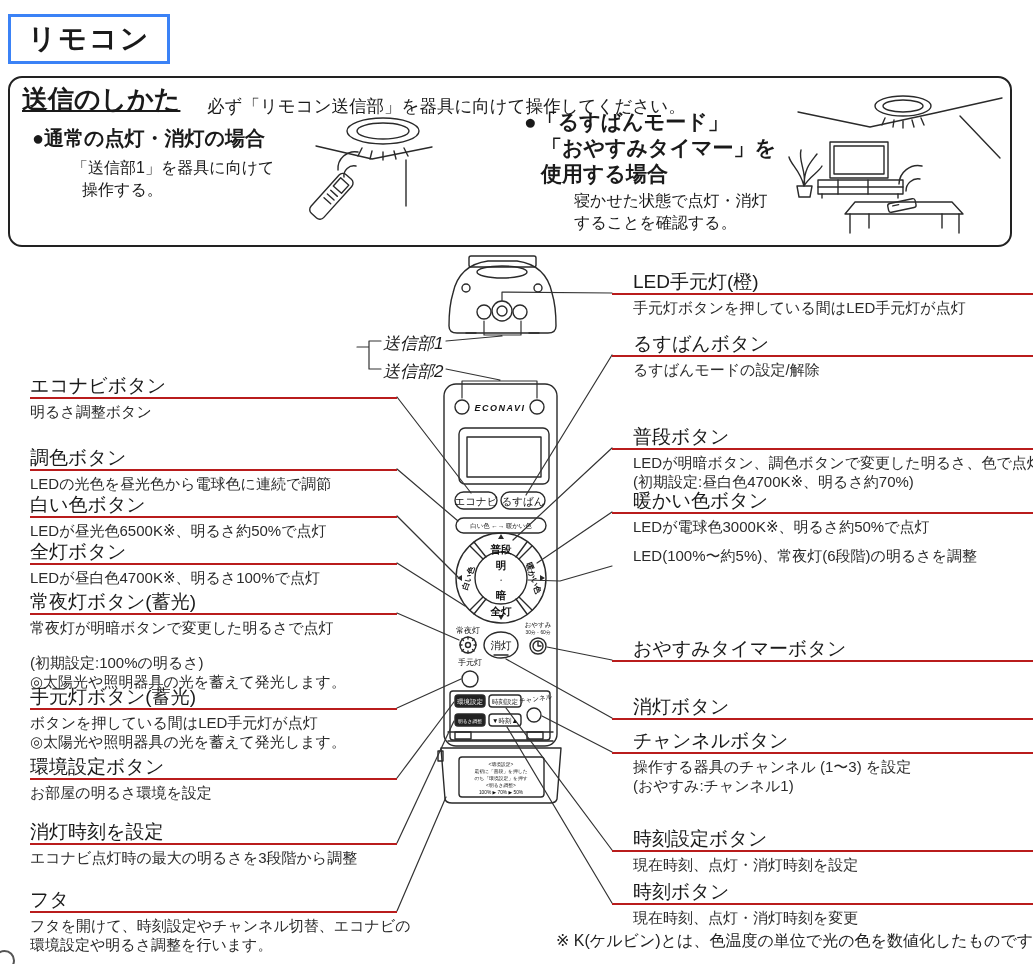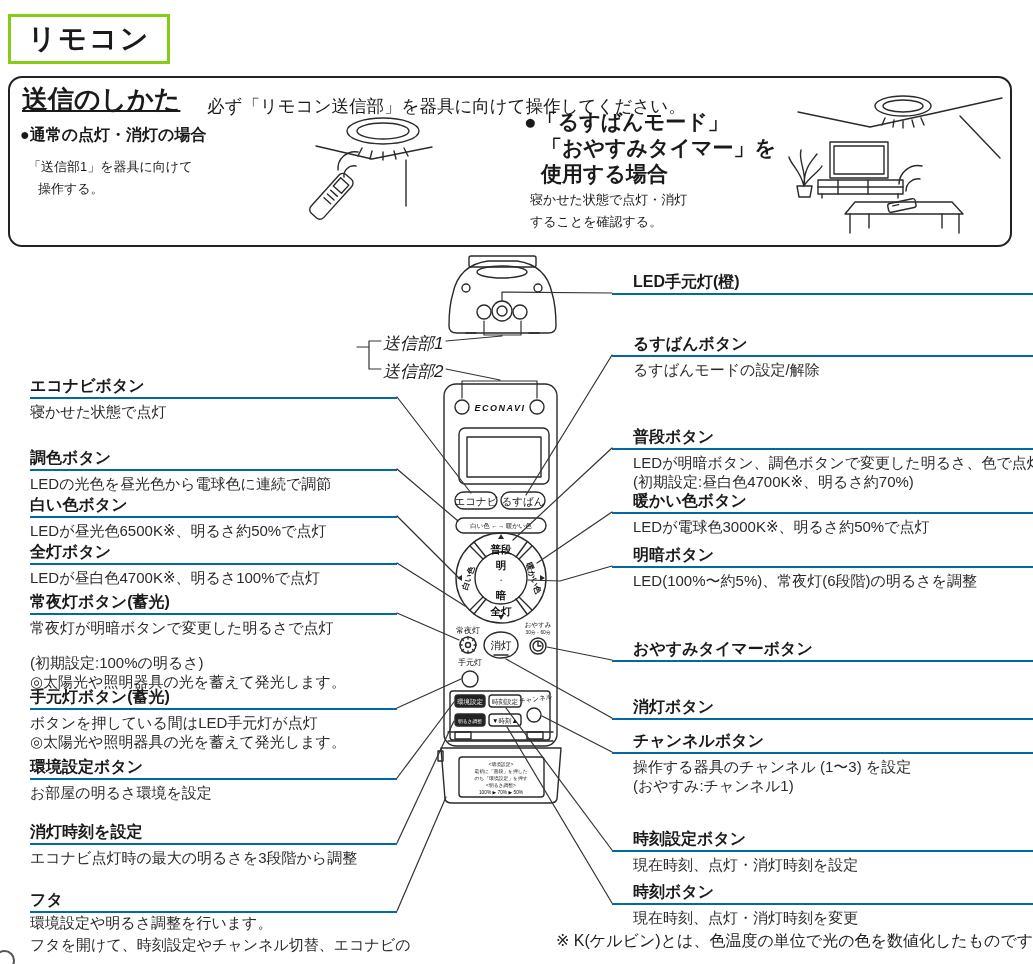--- a/index.html
+++ b/index.html
@@ -2,33 +2,33 @@
 <html lang="ja"><head>
 <meta charset="utf-8">
 <style>
   html,body{margin:0;padding:0;background:#fff;}
   body{width:1033px;height:964px;position:relative;overflow:hidden;
        font-family:"Liberation Sans","DejaVu Sans",sans-serif;color:#1a1a1a;}
   .abs{position:absolute;white-space:nowrap;}
   .z2{z-index:2;}
   #art{position:absolute;left:0;top:0;z-index:1;pointer-events:none;}
   
-  .title-box{left:8px;top:14px;width:156px;height:44px;border:3px solid #84cc16;
+  .title-box{left:8px;top:14px;width:156px;height:44px;border:3px solid #3b82f6;
              display:flex;align-items:center;justify-content:center;
              font-size:28px;font-weight:800;letter-spacing:2px;}
   
   .tx-box{left:8px;top:76px;width:1000px;height:167px;border:2px solid #222;border-radius:14px;}
   .tx-heading{font-size:26px;font-weight:800;text-decoration:underline;}
   .tx-note{font-size:17.5px;}
-  .tx-sub{font-size:16px;font-weight:800;}
+  .tx-sub{font-size:20px;font-weight:800;margin-left:12px;}
   .tx-sub2{font-size:21px;font-weight:700;}
-  .tx-line{font-size:13px;}
+  .tx-line{font-size:16px;margin-left:44px;}
   
   .co{position:absolute;z-index:2;}
-  .co-t{font-size:16px;font-weight:700;line-height:23px;border-bottom:2px solid #0369a1;white-space:nowrap;}
+  .co-t{font-size:19px;font-weight:400;line-height:23px;border-bottom:2px solid #b91c1c;white-space:nowrap;}
   .co-d{font-size:15px;line-height:19px;color:#2b2b2b;white-space:nowrap;margin-top:3px;}
   .co-left{width:367px;}
   .co-right{width:421px;}
   .co-right .co-t,.co-right .co-d{padding-left:21px;}
   .snd-label{font-size:17px;font-weight:400;font-style:italic;}
   .footnote{font-size:16px;color:#222;}
   .page-dot{position:absolute;left:-6px;top:950px;width:17px;height:17px;border:2px solid #555;border-radius:50%;}
   
   text{fill:#111;}
   .s-brand{font-size:9px;font-weight:800;font-style:italic;letter-spacing:1.5px;}
@@ -217,21 +217,21 @@
 <div class="abs tx-line z2" style="left:530px;top:191px">寝かせた状態で点灯・消灯</div>
 <div class="abs tx-line z2" style="left:530px;top:213px">することを確認する。</div>
 
 <div class="abs snd-label z2" style="left:383px;top:332px">送信部1</div>
 <div class="abs snd-label z2" style="left:383px;top:360px">送信部2</div>
 
 <div class="co co-left" style="left:30px;top:324px;width:327px">
 </div>
 <div class="co co-left" style="left:30px;top:374px">
   <div class="co-t">エコナビボタン</div>
-  <div class="co-d">寝かせた状態で点灯</div>
+  <div class="co-d">明るさ調整ボタン</div>
 </div>
 <div class="co co-left" style="left:30px;top:446px">
   <div class="co-t">調色ボタン</div>
   <div class="co-d">LEDの光色を昼光色から電球色に連続で調節</div>
 </div>
 <div class="co co-left" style="left:30px;top:493px">
   <div class="co-t">白い色ボタン</div>
   <div class="co-d">LEDが昼光色6500K※、明るさ約50%で点灯</div>
 </div>
 <div class="co co-left" style="left:30px;top:540px">
@@ -252,42 +252,42 @@
 <div class="co co-left" style="left:30px;top:755px">
   <div class="co-t">環境設定ボタン</div>
   <div class="co-d">お部屋の明るさ環境を設定</div>
 </div>
 <div class="co co-left" style="left:30px;top:820px">
   <div class="co-t">消灯時刻を設定</div>
   <div class="co-d">エコナビ点灯時の最大の明るさを3段階から調整</div>
 </div>
 <div class="co co-left" style="left:30px;top:888px">
   <div class="co-t">フタ</div>
+  <div class="co-d">フタを開けて、時刻設定やチャンネル切替、エコナビの</div>
   <div class="co-d" style="margin-top:0">環境設定や明るさ調整を行います。</div>
-  <div class="co-d">フタを開けて、時刻設定やチャンネル切替、エコナビの</div>
 </div>
 
 <div class="co co-right" style="left:612px;top:270px">
   <div class="co-t">LED手元灯(橙)</div>
+  <div class="co-d">手元灯ボタンを押している間はLED手元灯が点灯</div>
 </div>
 <div class="co co-right" style="left:612px;top:332px">
   <div class="co-t">るすばんボタン</div>
   <div class="co-d">るすばんモードの設定/解除</div>
 </div>
 <div class="co co-right" style="left:612px;top:425px">
   <div class="co-t">普段ボタン</div>
   <div class="co-d">LEDが明暗ボタン、調色ボタンで変更した明るさ、色で点灯</div>
   <div class="co-d" style="margin-top:0">(初期設定:昼白色4700K※、明るさ約70%)</div>
 </div>
 <div class="co co-right" style="left:612px;top:489px">
   <div class="co-t">暖かい色ボタン</div>
   <div class="co-d">LEDが電球色3000K※、明るさ約50%で点灯</div>
 </div>
 <div class="co co-right" style="left:612px;top:543px">
-  <div class="co-t">明暗ボタン</div>
   <div class="co-d">LED(100%〜約5%)、常夜灯(6段階)の明るさを調整</div>
 </div>
 <div class="co co-right" style="left:612px;top:637px">
   <div class="co-t">おやすみタイマーボタン</div>
 </div>
 <div class="co co-right" style="left:612px;top:695px">
   <div class="co-t">消灯ボタン</div>
 </div>
 <div class="co co-right" style="left:612px;top:729px">
   <div class="co-t">チャンネルボタン</div>

